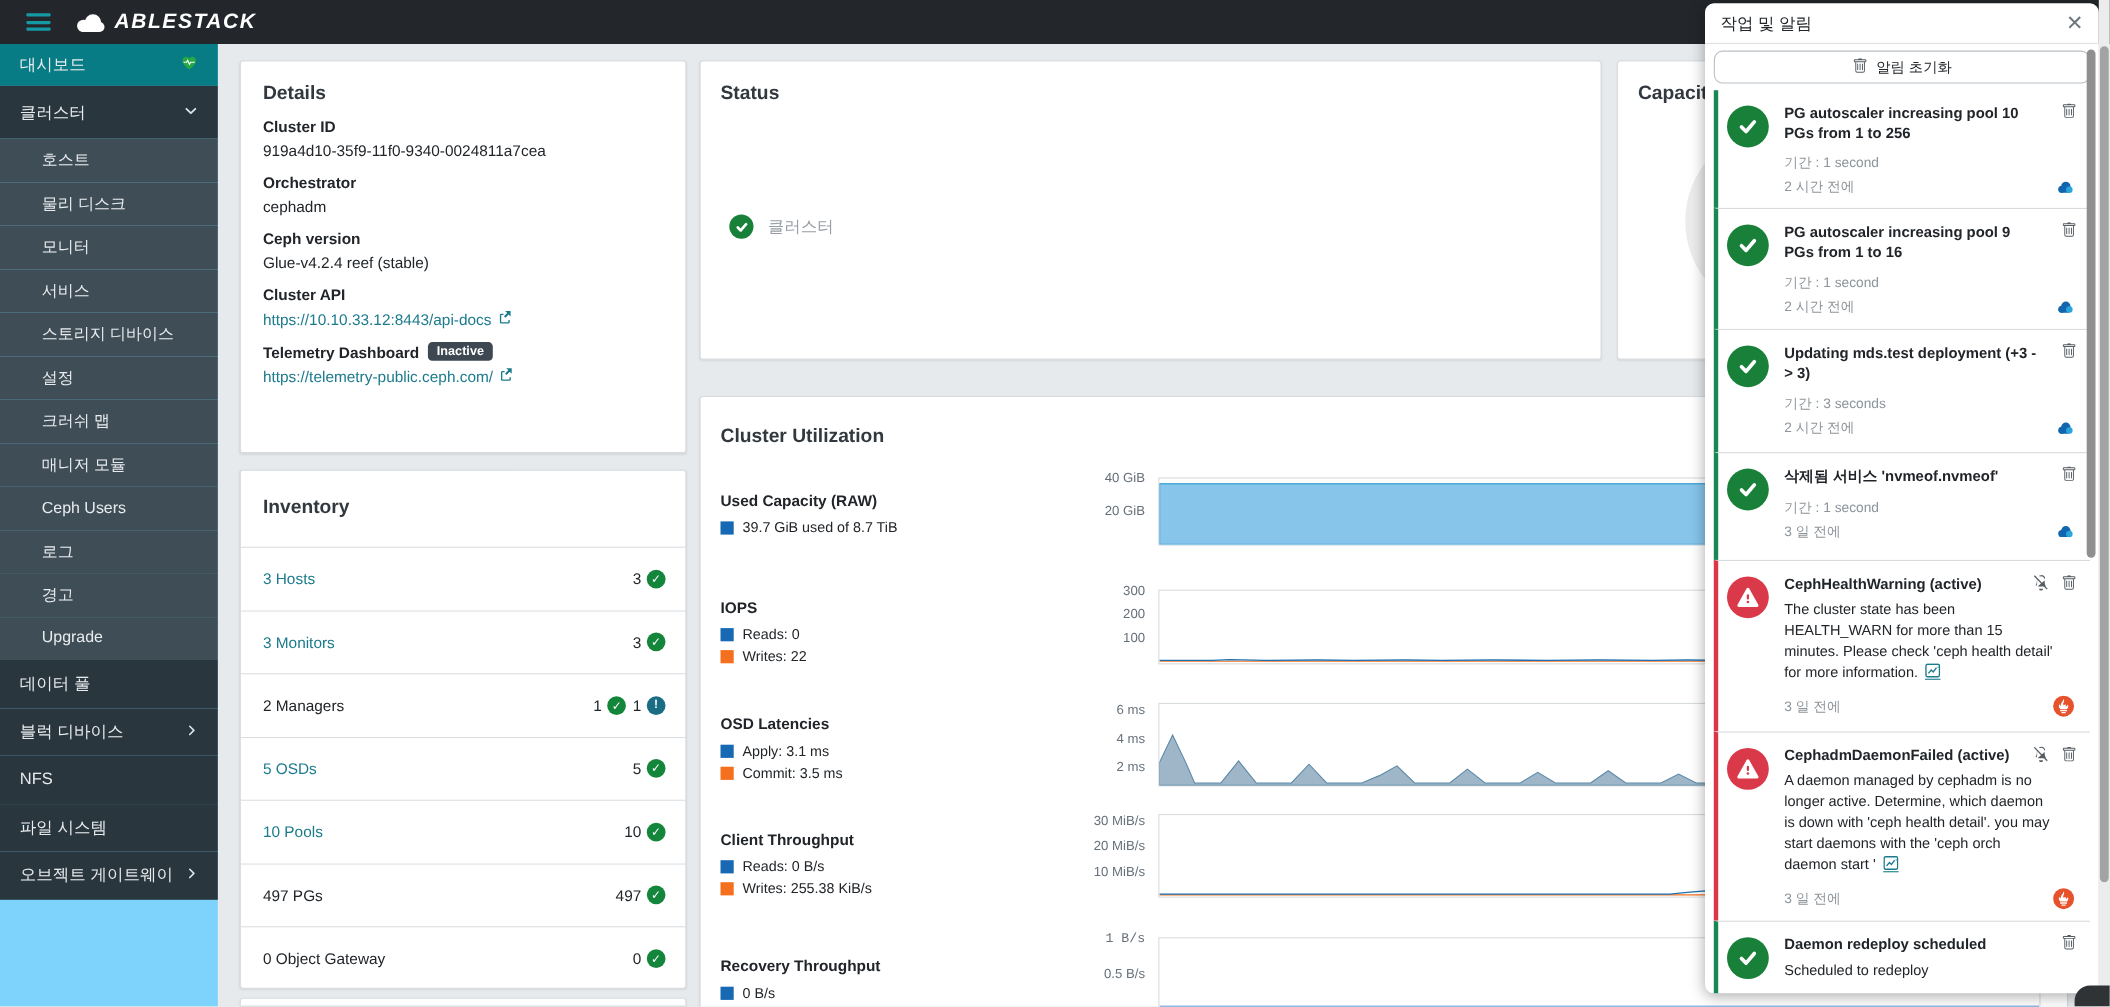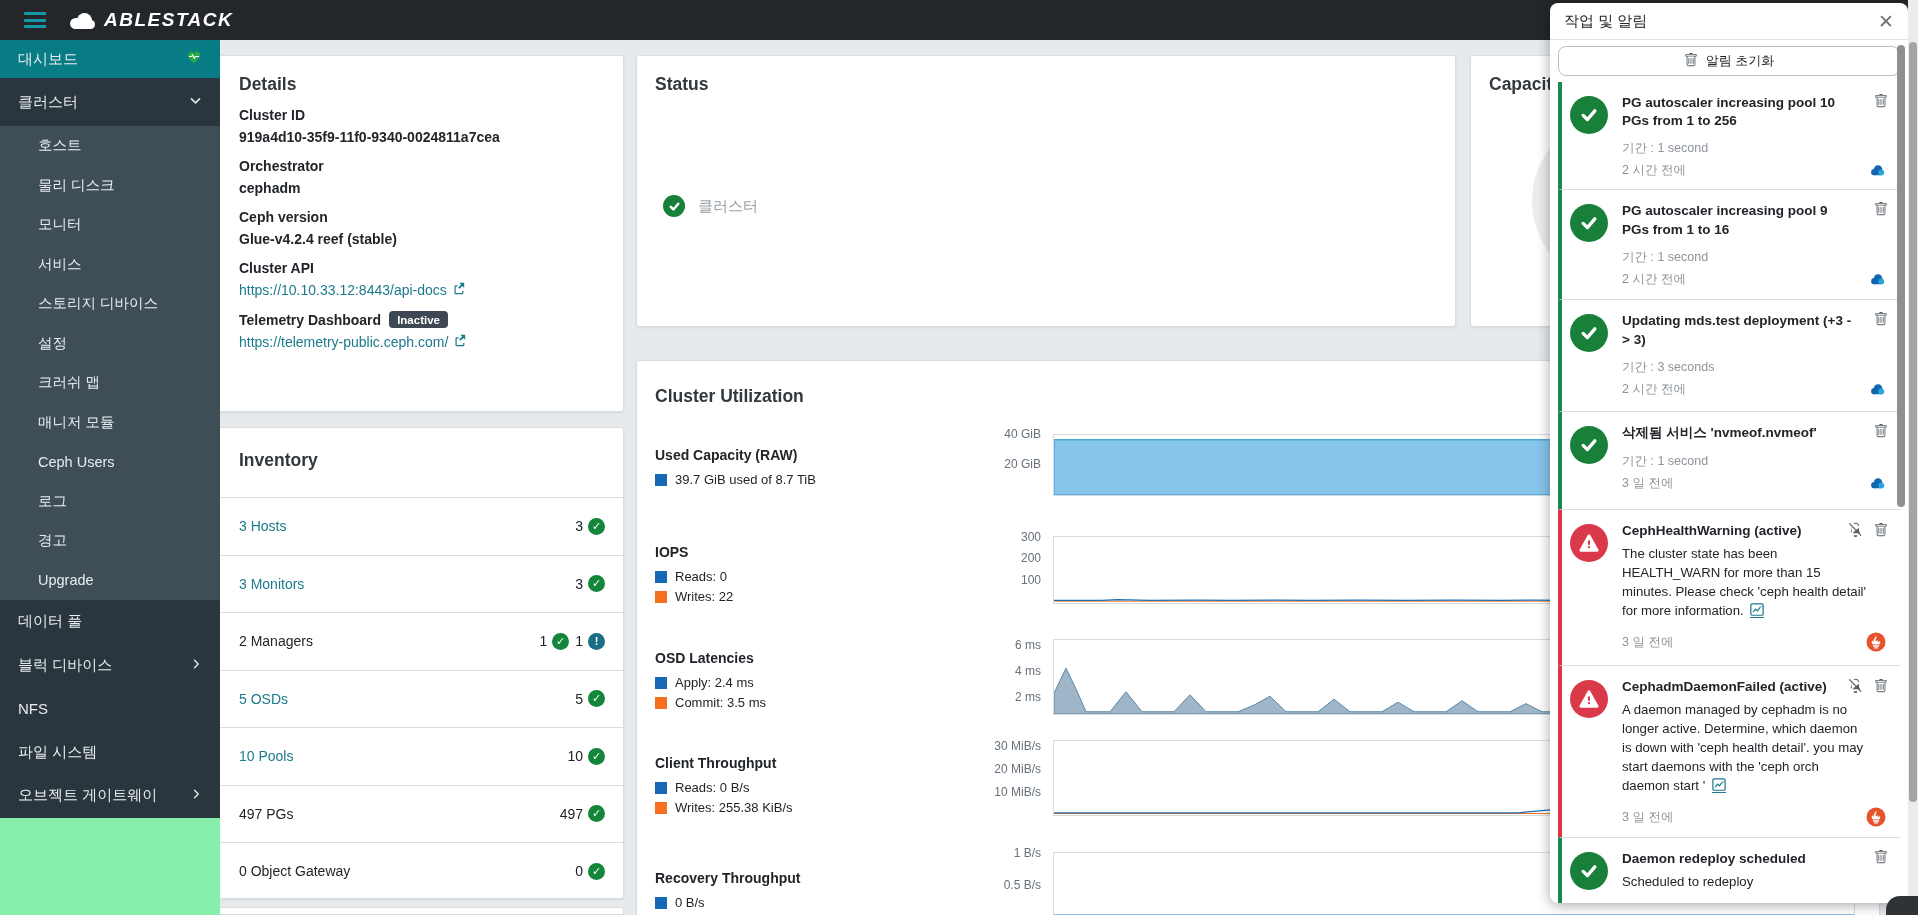--- a/index.html
+++ b/index.html
@@ -13,40 +13,40 @@
   .hamburger span { display:block; height:3px; border-radius:1px; background:#149aa5; }
   .brand { display:flex; align-items:center; margin-left:22px; gap:6px;font-style:italic; }
   .brand-cloud { width:30px; height:18px; position:relative; }
   .brand-cloud i { position:absolute; background:#fff; border-radius:50%; }
   .brand-cloud i:nth-child(1){ left:2px; top:7px; width:12px; height:11px; }
   .brand-cloud i:nth-child(2){ left:9px; top:2px; width:15px; height:15px; }
   .brand-cloud i:nth-child(3){ left:3px; top:9px; width:24px; height:9px; border-radius:5px; }
   .brand-text { color:#fff; font-weight:700; font-size:19px; letter-spacing:1.5px; }
 
   
-  .sidebar { position:absolute; left:0; top:40px; width:220px; height:875px; background:#86efac; z-index:2; }
+  .sidebar { position:absolute; left:0; top:40px; width:198px; height:875px; background:#7dd3fc; z-index:2; }
   .side-item { display:flex; align-items:center; color:#e9ecef; font-size:15px; padding:0 18px; cursor:pointer; }
   .side-item .lbl { flex:1; }
   .side-item.active { background:#077c85; height:38px; font-weight:400; }
   .side-item.header { height:48px; background:#29363d; }
   .side-item.sub { height:39.5px; background:#3e4d56; padding-left:38px; font-size:14.5px; }
   .side-item.top { height:43.5px; background:#29363d; }
   .heart-icon { color:#28a745; font-size:15px; margin-left:8px; }
   .chev { color:#dfe3e6; font-size:12px; }
 
   
   .card { position:absolute; background:#fff; border:1px solid #d9dde0; border-radius:3px; box-shadow:0 1px 2px rgba(0,0,0,.08); }
   .card-title { font-size:17.5px; font-weight:700; color:#32383e; }
 
   
   #details-card { left:218px; top:55px; width:406px; height:357px; padding:18px 20px; }
   .field { margin-top:13px; }
   .field:first-of-type { margin-top:12px; }
   .f-label { font-size:14px; font-weight:700; color:#212529; display:flex; align-items:center; gap:8px; }
-  .f-value { font-size:14px; color:#212529; margin-top:6px;font-weight:bold; }
+  .f-value { font-size:14px; color:#212529; margin-top:6px; }
   .f-link { font-size:14px; color:#1b7a8c; margin-top:6px; display:flex; align-items:flex-start; gap:5px; cursor:pointer; }
   .badge-dark { background:#3e4852; color:#fff; font-size:11.5px; font-weight:700; padding:2.5px 8px; border-radius:4px; }
 
   
   #status-card { left:636px; top:55px; width:820px; height:272px; padding:18px 18px; }
   .status-item { margin-top:100px; margin-left:8px; display:flex; align-items:center; gap:13px; }
   .status-item .s-lbl { font-size:15px; color:#969da4; }
 
   
   #capacity-card { left:1470px; top:55px; width:410px; height:272px; padding:18px 18px; overflow:hidden; }
@@ -326,21 +326,21 @@
               <polyline points="0,96 6,96 8,95 12,96 18,95.5 22,96 28,95.5 32,96 38,95.5 44,96 50,95.5 56,96 60,95.5 64,96 70,93.5 73,93.5 76,96 82,95.5 88,96 94,95.5 100,96" fill="none" stroke="#1c6fb0" stroke-width="1.2" vector-effect="non-scaling-stroke"></polyline>
             </svg>
           </div>
         </div>
         <div class="urow" style="height: 105px;">
           <div class="ulabel" style="padding-top: 34px;">
             <div class="u-name">OSD Latencies</div>
             <div class="legend">
               <div class="legend-item">
                 <span class="legend-swatch" style="background: rgb(23, 105, 179);"></span>
-                <span>Apply: 2.4 ms</span>
+                <span>Apply: 3.1 ms</span>
               </div>
               <div class="legend-item">
                 <span class="legend-swatch" style="background: rgb(244, 112, 30);"></span>
                 <span>Commit: 3.5 ms</span>
               </div>
             </div>
           </div>
           <div class="uticks" style="height: 76px; margin-top: 23px;">
             <span style="top: -0.92px;">6 ms</span>
             <span style="top: 24.92px;">4 ms</span>
@@ -382,21 +382,21 @@
           <div class="ulabel" style="padding-top: 44px;">
             <div class="u-name">Recovery Throughput</div>
             <div class="legend">
               <div class="legend-item">
                 <span class="legend-swatch" style="background: rgb(23, 105, 179);"></span>
                 <span>0 B/s</span>
               </div>
             </div>
           </div>
           <div class="uticks" style="height: 66px; margin-top: 26px;">
-            <span style="top: -5.68px;">1 B/s</span>
+            <span style="top: -5.68px; font-family: Liberation Mono, monospace;">1 B/s</span>
             <span style="top: 26px;">0.5 B/s</span>
           </div>
           <div class="uchart" style="height: 66px; margin-top: 26px;">
             <svg viewBox="0 0 100 100" preserveAspectRatio="none">
               <polyline points="0,97.5 100,97.5" fill="none" stroke="#1e79c9" stroke-width="2" vector-effect="non-scaling-stroke"></polyline>
             </svg>
           </div>
         </div>
       </div>
   </div>

